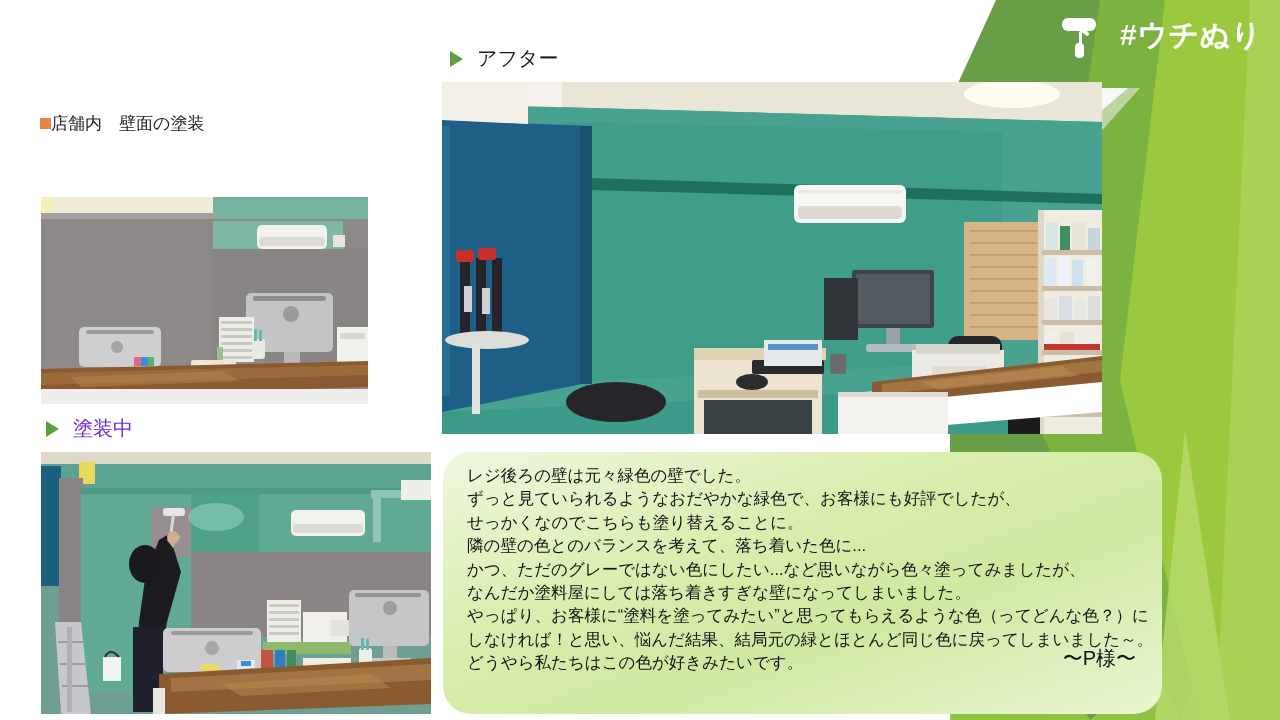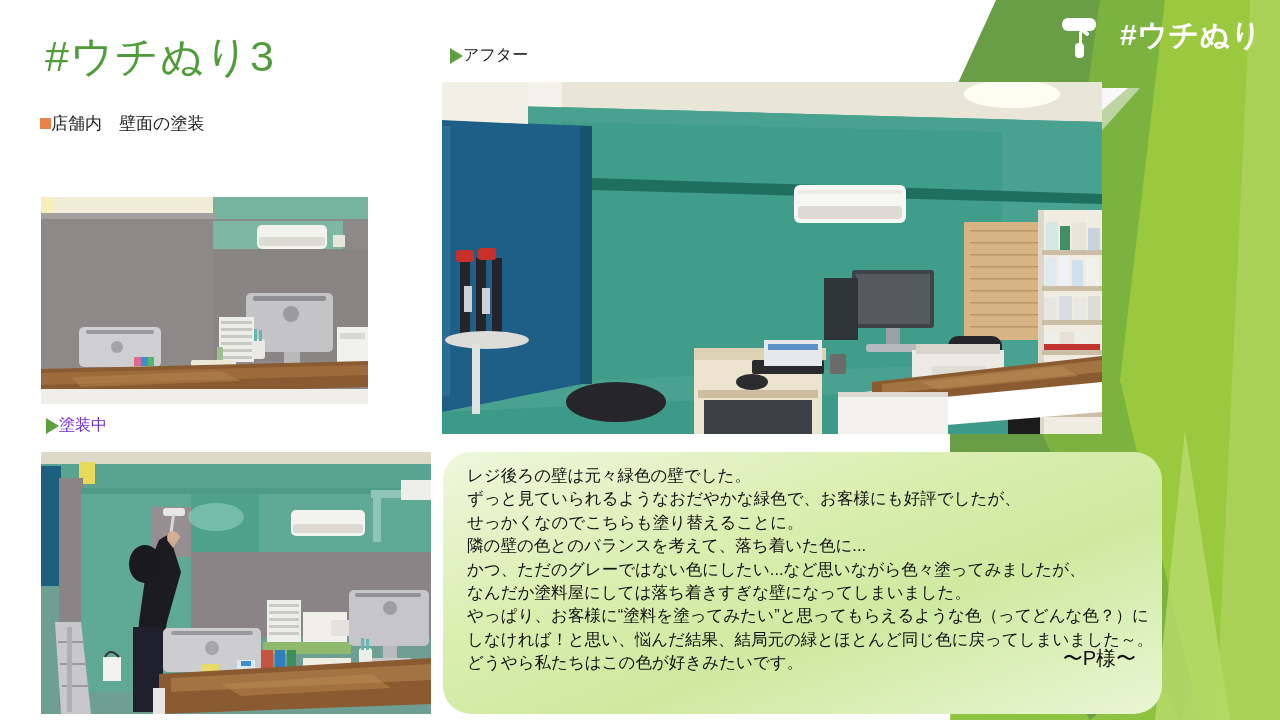--- a/index.html
+++ b/index.html
@@ -22,21 +22,21 @@
   .roller .arm{position:absolute;left:17px;top:17px;width:13px;height:4px;background:#fff;transform:rotate(38deg);border-radius:2px;}
   .roller .stem{position:absolute;left:19px;top:19px;width:3px;height:14px;background:#fff;border-radius:2px;}
   .roller .handle{position:absolute;left:15px;top:31px;width:9px;height:15px;background:#fff;border-radius:4px;}
   .logo-text{color:#fff;font-size:30px;font-weight:bold;letter-spacing:.5px;line-height:1;white-space:nowrap;}
 
   
   .title{position:absolute;left:45px;top:35px;font-size:43px;color:#4e9d3a;font-weight:normal;letter-spacing:1px;line-height:1;white-space:nowrap;}
   .subtitle{position:absolute;left:40px;top:112px;display:flex;align-items:center;font-size:17px;color:#1b1b1b;white-space:nowrap;}
   .sq-bullet{width:11px;height:11px;background:#e8834a;display:inline-block;flex:none;}
 
-  .lbl{position:absolute;display:flex;align-items:center;font-size:16px;white-space:nowrap;}
+  .lbl{position:absolute;display:flex;align-items:center;gap:14px;font-size:20px;white-space:nowrap;}
   .tri{width:0;height:0;border-left:13px solid #5aa03c;border-top:8px solid transparent;border-bottom:8px solid transparent;flex:none;}
   .lbl-before{left:46px;top:157px;color:#1b1b1b;margin-top:48px;}
   .lbl-during{left:46px;top:415px;color:#6d28d9;}
   .lbl-after{left:450px;top:45px;color:#1b1b1b;}
 
   
   .photo{position:absolute;overflow:hidden;background:#cfcfcf;}
   .ph-before{left:41px;top:197px;width:327px;height:207px;}
   .ph-during{left:41px;top:452px;width:390px;height:262px;}
   .ph-after{left:442px;top:82px;width:660px;height:352px;}
@@ -78,21 +78,20 @@
   <div class="logo">
     <span class="roller">
       <span class="bar"></span>
         <span class="arm"></span>
         <span class="stem"></span>
         <span class="handle"></span>
     </span>
     <span class="logo-text">#ウチぬり</span>
   </div>
 
-  <div class="title">#ウチぬり3</div>
   <div class="subtitle">
     <span class="sq-bullet"></span>
     <span>店舗内　壁面の塗装</span>
   </div>
 
   <div class="lbl lbl-before">
     <span class="tri"></span>
     <span>ビフォー</span>
   </div>
   <div class="lbl lbl-during">

